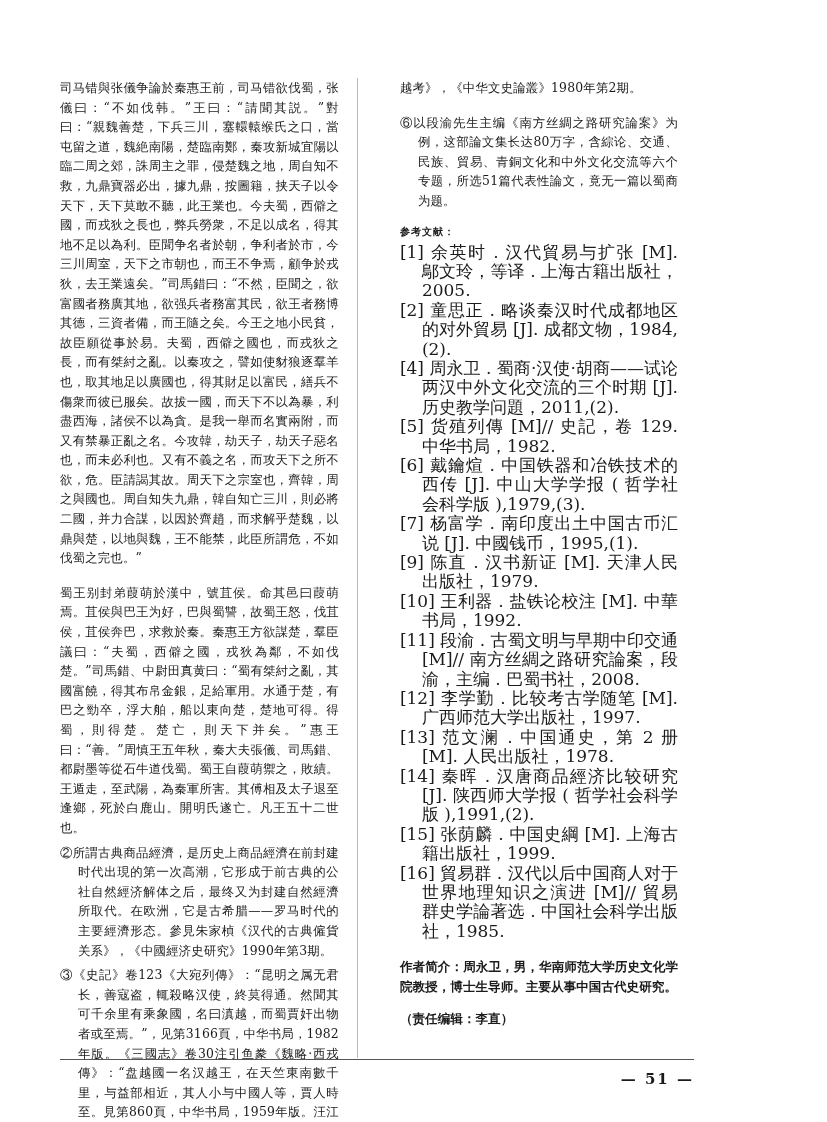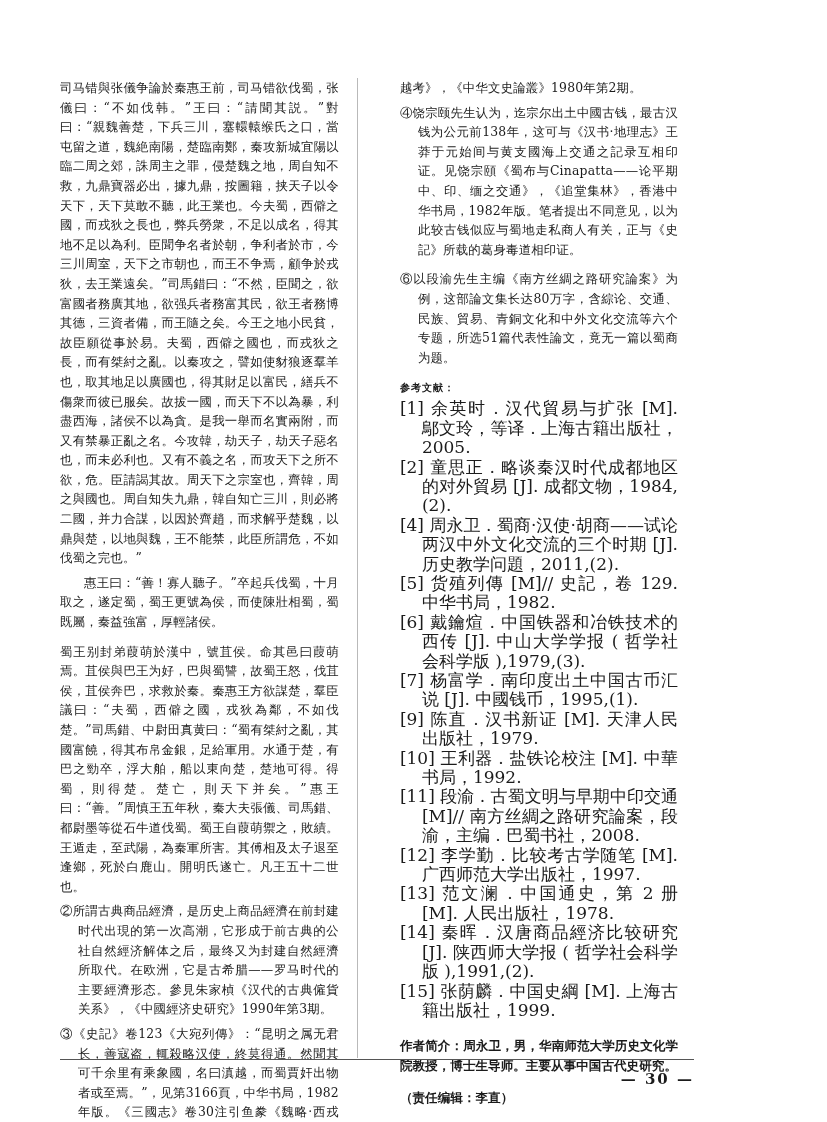--- a/index.html
+++ b/index.html
@@ -101,59 +101,58 @@
 </style>
 </head>
 <body>
 
 <div class="page">
   <div class="columns">
 
     <div class="col col-left">
       <div class="body">司马错與张儀争論於秦惠王前，司马错欲伐蜀，张儀曰：“不如伐韩。”王曰：“請聞其説。”對曰：“親魏善楚，下兵三川，塞轘轅缑氏之口，當屯留之道，魏絶南陽，楚臨南鄭，秦攻新城宜陽以臨二周之郊，誅周主之罪，侵楚魏之地，周自知不救，九鼎寶器必出，據九鼎，按圖籍，挟天子以令天下，天下莫敢不聽，此王業也。今夫蜀，西僻之國，而戎狄之長也，弊兵勞衆，不足以成名，得其地不足以為利。臣聞争名者於朝，争利者於市，今三川周室，天下之市朝也，而王不争焉，顧争於戎狄，去王業遠矣。”司馬錯曰：“不然，臣聞之，欲富國者務廣其地，欲强兵者務富其民，欲王者務博其德，三資者備，而王隨之矣。今王之地小民貧，故臣願從事於易。夫蜀，西僻之國也，而戎狄之長，而有桀紂之亂。以秦攻之，譬如使豺狼逐羣羊也，取其地足以廣國也，得其財足以富民，繕兵不傷衆而彼已服矣。故拔一國，而天下不以為暴，利盡西海，諸侯不以為貪。是我一舉而名實兩附，而又有禁暴正亂之名。今攻韓，劫天子，劫天子惡名也，而未必利也。又有不義之名，而攻天下之所不欲，危。臣請謁其故。周天下之宗室也，齊韓，周之與國也。周自知失九鼎，韓自知亡三川，則必將二國，并力合謀，以因於齊趙，而求解乎楚魏，以鼎與楚，以地與魏，王不能禁，此臣所謂危，不如伐蜀之完也。”</div>
       <div class="gap"></div>
-      <div class="body indent2">惠王曰：“善！寡人聽子。”卒起兵伐蜀，十月取之，遂定蜀，蜀王更號為侯，而使陳壯相蜀，蜀既屬，秦益強富，厚輕諸侯。</div>
       <div class="gap"></div>
       <div class="gap"></div>
       <div class="body">蜀王别封弟葭萌於漢中，號苴侯。命其邑曰葭萌焉。苴侯與巴王为好，巴與蜀讐，故蜀王怒，伐苴侯，苴侯奔巴，求救於秦。秦惠王方欲謀楚，羣臣議曰：“夫蜀，西僻之國，戎狄為鄰，不如伐楚。”司馬錯、中尉田真黄曰：“蜀有桀紂之亂，其國富饒，得其布帛金銀，足給軍用。水通于楚，有巴之勁卒，浮大舶，船以東向楚，楚地可得。得蜀，則得楚。楚亡，則天下并矣。”惠王曰：“善。”周慎王五年秋，秦大夫張儀、司馬錯、都尉墨等從石牛道伐蜀。蜀王自葭萌禦之，敗績。王遁走，至武陽，為秦軍所害。其傅相及太子退至逢鄉，死於白鹿山。開明氏遂亡。凡王五十二世也。</div>
       <div class="gap"></div>
       <div class="body hang">②所謂古典商品經濟，是历史上商品經濟在前封建时代出現的第一次高潮，它形成于前古典的公社自然經济解体之后，最终又为封建自然經濟所取代。在欧洲，它是古希腊——罗马时代的主要經濟形态。參見朱家楨《汉代的古典僱貨关系》，《中國經济史研究》1990年第3期。</div>
       <div class="gap"></div>
       <div class="body hang">③《史記》卷123《大宛列傳》：“昆明之属无君长，善寇盗，輒殺略汉使，終莫得通。然聞其可千余里有乘象國，名曰滇越，而蜀賈奸出物者或至焉。”，见第3166頁，中华书局，1982年版。《三國志》卷30注引鱼豢《魏略·西戎傳》：“盘越國一名汉越王，在天竺東南數千里，与益部相近，其人小与中國人等，賈人時至。見第860頁，中华书局，1959年版。汪江先生考证“滇越國”即“盘越國”，为印度阿薩姆地区的著名古國迦摩缕波國，极为精辟。见汪江《滇</div>
     </div>
 
     <div class="col col-right">
       <div class="body">越考》，《中华文史論叢》1980年第2期。</div>
       <div class="gap"></div>
-      <div class="body hang">④饶宗颐先生认为，迄宗尔出土中國古钱，最古汉钱为公元前138年，这可与《汉书·地理志》王莽于元始间与黄支國海上交通之記录互相印证。见饶宗頤《蜀布与Cinapatta——论平期中、印、缅之交通》，《追堂集林》，香港中华书局，1982年版。笔者提出不同意见，以为此较古钱似应与蜀地走私商人有关，正与《史記》所载的葛身毒道相印证。</div>
       <div class="gap"></div>
       <div class="gap"></div>
       <div class="body hang">⑥以段渝先生主编《南方丝綢之路研究論案》为例，这部論文集长达80万字，含綜论、交通、民族、貿易、青銅文化和中外文化交流等六个专题，所选51篇代表性論文，竟无一篇以蜀商为题。</div>
 
       <div class="gap-lg"></div>
       <div class="refs-title">参考文献：</div>
 
       <div class="ref">[1] 余英时 . 汉代貿易与扩张 [M]. 鄔文玲，等译 . 上海古籍出版社，2005.</div>
       <div class="ref">[2] 童思正 . 略谈秦汉时代成都地区的对外貿易 [J]. 成都文物，1984,(2).</div>
       <div class="ref">[4] 周永卫 . 蜀商·汉使·胡商——试论两汉中外文化交流的三个时期 [J]. 历史教学问題，2011,(2).</div>
       <div class="ref">[5] 货殖列傳 [M]// 史記，卷 129. 中华书局，1982.</div>
       <div class="ref">[6] 戴鑰煊 . 中国铁器和冶铁技术的西传 [J]. 中山大学学报 ( 哲学社会科学版 ),1979,(3).</div>
       <div class="ref">[7] 杨富学 . 南印度出土中国古币汇说 [J]. 中國钱币，1995,(1).</div>
       <div class="ref">[9] 陈直 . 汉书新证 [M]. 天津人民出版社，1979.</div>
       <div class="ref">[10] 王利器 . 盐铁论校注 [M]. 中華书局，1992.</div>
       <div class="ref">[11] 段渝 . 古蜀文明与早期中印交通 [M]// 南方丝綢之路研究論案，段渝，主编 . 巴蜀书社，2008.</div>
       <div class="ref">[12] 李学勤 . 比较考古学随笔 [M]. 广西师范大学出版社，1997.</div>
       <div class="ref">[13] 范文澜 . 中国通史，第 2 册 [M]. 人民出版社，1978.</div>
       <div class="ref">[14] 秦晖 . 汉唐商品經济比较研究 [J]. 陕西师大学报 ( 哲学社会科学版 ),1991,(2).</div>
       <div class="ref">[15] 张荫麟 . 中国史綱 [M]. 上海古籍出版社，1999.</div>
+      <div class="ref">[16] 貿易群 . 汉代以后中国商人对于世界地理知识之演进 [M]// 貿易群史学論著选 . 中国社会科学出版社，1985.</div>
 
       <div class="bio">
         <span class="lbl">作者简介：</span><span class="txt">周永卫，男，华南师范大学历史文化学院教授，博士生导师。主要从事中国古代史研究。</span>
       </div>
 
       <div class="editor">（责任编辑：李直）</div>
     </div>
 
   </div>
 
   <div class="footrule"></div>
-  <div class="pagenum">— 30 —</div>
+  <div class="pagenum">— 51 —</div>
 </div>
 
 </body></html>

